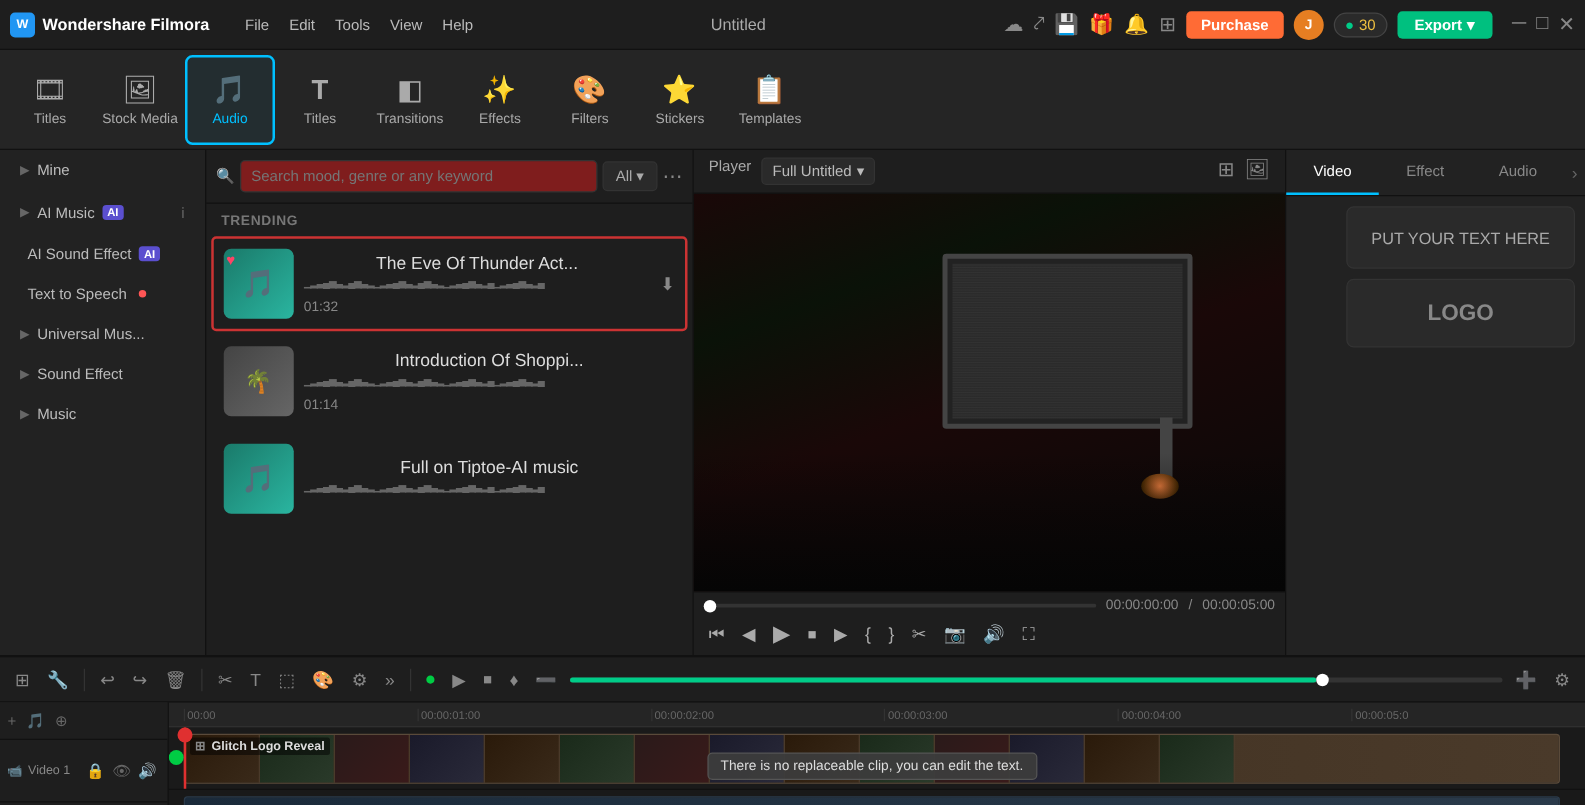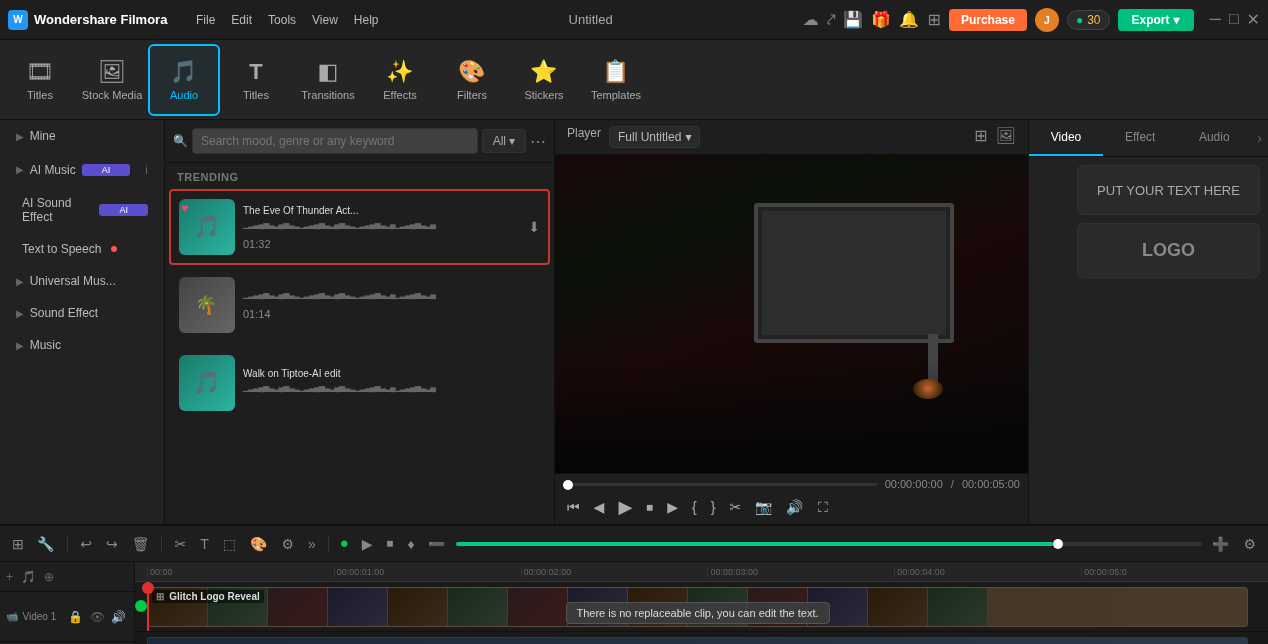--- a/index.html
+++ b/index.html
@@ -27,37 +27,37 @@
     .toolbar-item .ti { font-size: 22px; }
 
     
     .main { display: flex; height: calc(644px - 40px - 80px - 120px); }
 
     
     .sidebar { width: 165px; background: #222; border-right: 1px solid #111; display: flex; flex-direction: column; overflow-y: auto; }
     .sidebar-item { display: flex; align-items: center; padding: 8px 12px; cursor: pointer; gap: 6px; color: #bbb; font-size: 12px; border-radius: 4px; margin: 1px 4px; }
     .sidebar-item .chevron { font-size: 10px; color: #666; }
     .sidebar-item .dot { width: 6px; height: 6px; border-radius: 50%; background: #ff5555; }
-    .sidebar-item .ai-badge { background: #5b4fcf; color: #fff; border-radius: 3px; font-size: 9px; padding: 1px 20px; font-weight: normal; }
+    .sidebar-item .ai-badge { background: #5b4fcf; color: #fff; border-radius: 3px; font-size: 9px; padding: 1px 4px; font-weight: bold; }
 
     
     .audio-panel { width: 390px; background: #1e1e1e; border-right: 1px solid #111; display: flex; flex-direction: column; }
     .audio-search { display: flex; align-items: center; padding: 8px; gap: 4px; border-bottom: 1px solid #111; }
     .audio-search input { flex: 1; background: #2a2a2a; border: 1px solid #333; border-radius: 4px; padding: 5px 8px; color: #aaa; font-size: 12px; outline: none; }
     .audio-search .filter-btn { background: #2a2a2a; border: 1px solid #333; border-radius: 4px; padding: 4px 10px; color: #aaa; font-size: 12px; cursor: pointer; display: flex; align-items: center; gap: 3px; }
     .audio-search .more-btn { background: none; border: none; color: #888; cursor: pointer; font-size: 16px; }
     .trending-label { padding: 8px 12px 4px; color: #777; font-size: 11px; font-weight: 600; letter-spacing: 0.5px; }
     .audio-list { flex: 1; overflow-y: auto; }
     .audio-item { display: flex; align-items: center; padding: 8px; gap: 8px; cursor: pointer; border: 2px solid transparent; margin: 2px 4px; border-radius: 4px; }
     .audio-item.selected { border: 2px solid #e03030; }
     .audio-thumb { width: 56px; height: 56px; border-radius: 6px; background: #2a3a3a; flex-shrink: 0; overflow: hidden; display: flex; align-items: center; justify-content: center; font-size: 22px; }
     .audio-thumb.teal { background: linear-gradient(135deg, #1a7a6a, #2ab5a0); }
     .audio-thumb.gray { background: linear-gradient(135deg, #444, #666); }
     .audio-info { flex: 1; }
-    .audio-title { color: #ddd; font-size: 10px; margin-bottom: 4px; }
+    .audio-title { color: #ddd; font-size: 14px; margin-bottom: 4px; text-align: center; }
     .audio-wave { color: #666; font-size: 8px; letter-spacing: -1px; height: 16px; overflow: hidden; }
     .audio-duration { color: #888; font-size: 11px; margin-top: 2px; }
     .audio-download { color: #888; font-size: 14px; cursor: pointer; }
     .audio-heart { position: absolute; top: 2px; left: 2px; font-size: 12px; color: #ff4466; }
     .audio-thumb-wrap { position: relative; width: 56px; height: 56px; flex-shrink: 0; }
 
     
     .preview-area { flex: 1; background: #111; display: flex; flex-direction: column; }
     .preview-header { display: flex; align-items: flex-start; padding: 6px 12px; background: #1e1e1e; border-bottom: 1px solid #111; gap: 8px; }
     .preview-header .player-label { color: #aaa; font-size: 12px; }
@@ -233,21 +233,21 @@
       <span>Music</span>
     </div>
     <div style="position:absolute;right:-14px;top:150px;z-index:10;background:#333;border:1px solid #444;border-radius:0 4px 4px 0;width:14px;height:36px;display:flex;align-items:center;justify-content:center;cursor:pointer;">
       
     </div>
   </div>
 
   <div class="audio-panel">
     <div class="audio-search">
       <span style="color:#888;">🔍</span>
-      <input type="text" style="flex: 1 1 0%; background: #404040; border: 1px solid rgb(51, 51, 51); border-radius: 4px; padding: 5px 8px; color: rgb(170, 170, 170); font-size: 12px; outline: none;" placeholder="Search mood, genre or any keyword">
+      <input type="text" style="flex: 1 1 0%; background: #7f1d1d; border: 1px solid rgb(51, 51, 51); border-radius: 4px; padding: 5px 8px; color: rgb(170, 170, 170); font-size: 12px; outline: none;" placeholder="Search mood, genre or any keyword">
       <div class="filter-btn">
         <span>All</span>
         <span>▾</span>
       </div>
       <button class="more-btn">⋯</button>
     </div>
     <div class="trending-label">TRENDING</div>
     <div class="audio-list">
 
       <div class="audio-item selected" style="border:2px solid #cc3333;border-radius:4px;margin:2px 4px;padding:8px;">
@@ -265,33 +265,34 @@
         <span class="audio-download">⬇</span>
       </div>
 
       <div class="audio-item" style="border:2px solid transparent;border-radius:4px;margin:2px 4px;padding:8px;">
         <div class="audio-thumb-wrap">
           <div class="audio-thumb gray">
             <span style="font-size:18px;color:#bbb;">🌴</span>
           </div>
         </div>
         <div class="audio-info">
+          <div class="audio-title">Introduction Of Shoppi...</div>
           <div class="audio-wave">▁▂▃▄▅▃▂▄▅▃▂▁▂▃▄▅▃▂▄▅▃▂▁▂▃▄▅▃▂▄▁▂▃▄▅▃▂▄</div>
           <div class="audio-duration">01:14</div>
         </div>
       </div>
 
       <div class="audio-item" style="border:2px solid transparent;border-radius:4px;margin:2px 4px;padding:8px;">
         <div class="audio-thumb-wrap">
           <div class="audio-thumb teal">
             <span>🎵</span>
           </div>
         </div>
         <div class="audio-info">
-          <div class="audio-title">Walk on Tiptoe-AI edit</div>
+          <div class="audio-title">Full on Tiptoe-AI music</div>
           <div class="audio-wave">▁▂▃▄▅▃▂▄▅▃▂▁▂▃▄▅▃▂▄▅▃▂▁▂▃▄▅▃▂▄▁▂▃▄▅▃▂▄</div>
         </div>
       </div>
     </div>
   </div>
 
   <div class="preview-area">
     <div class="preview-header">
       <span class="player-label">Player</span>
       <div class="quality-select">

